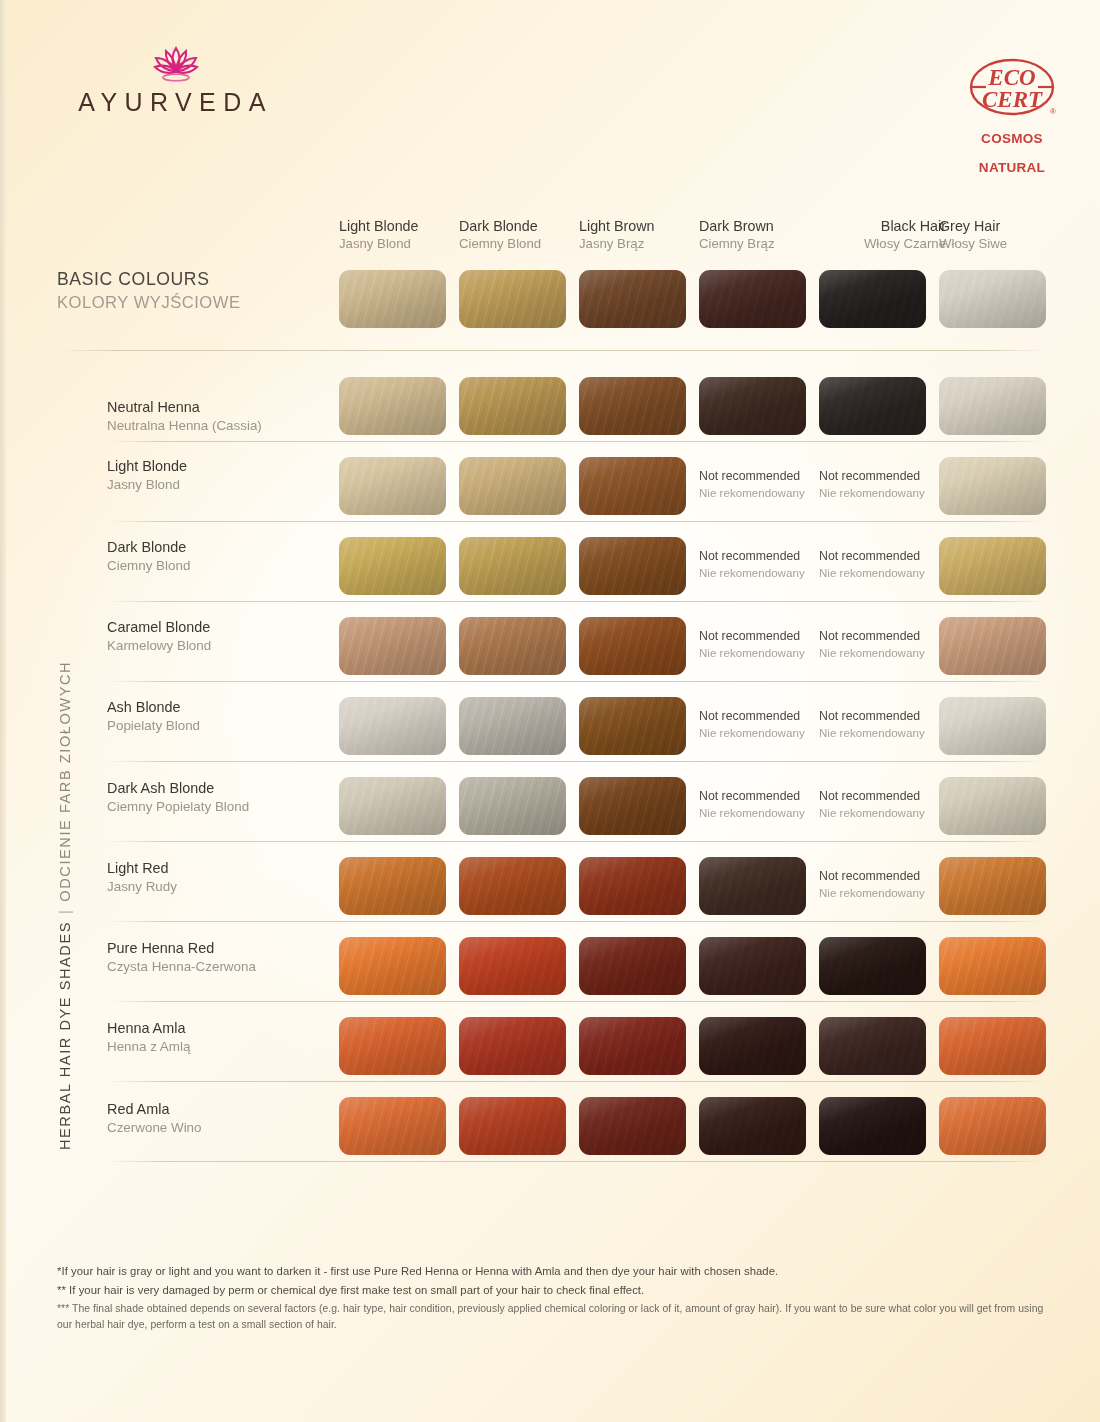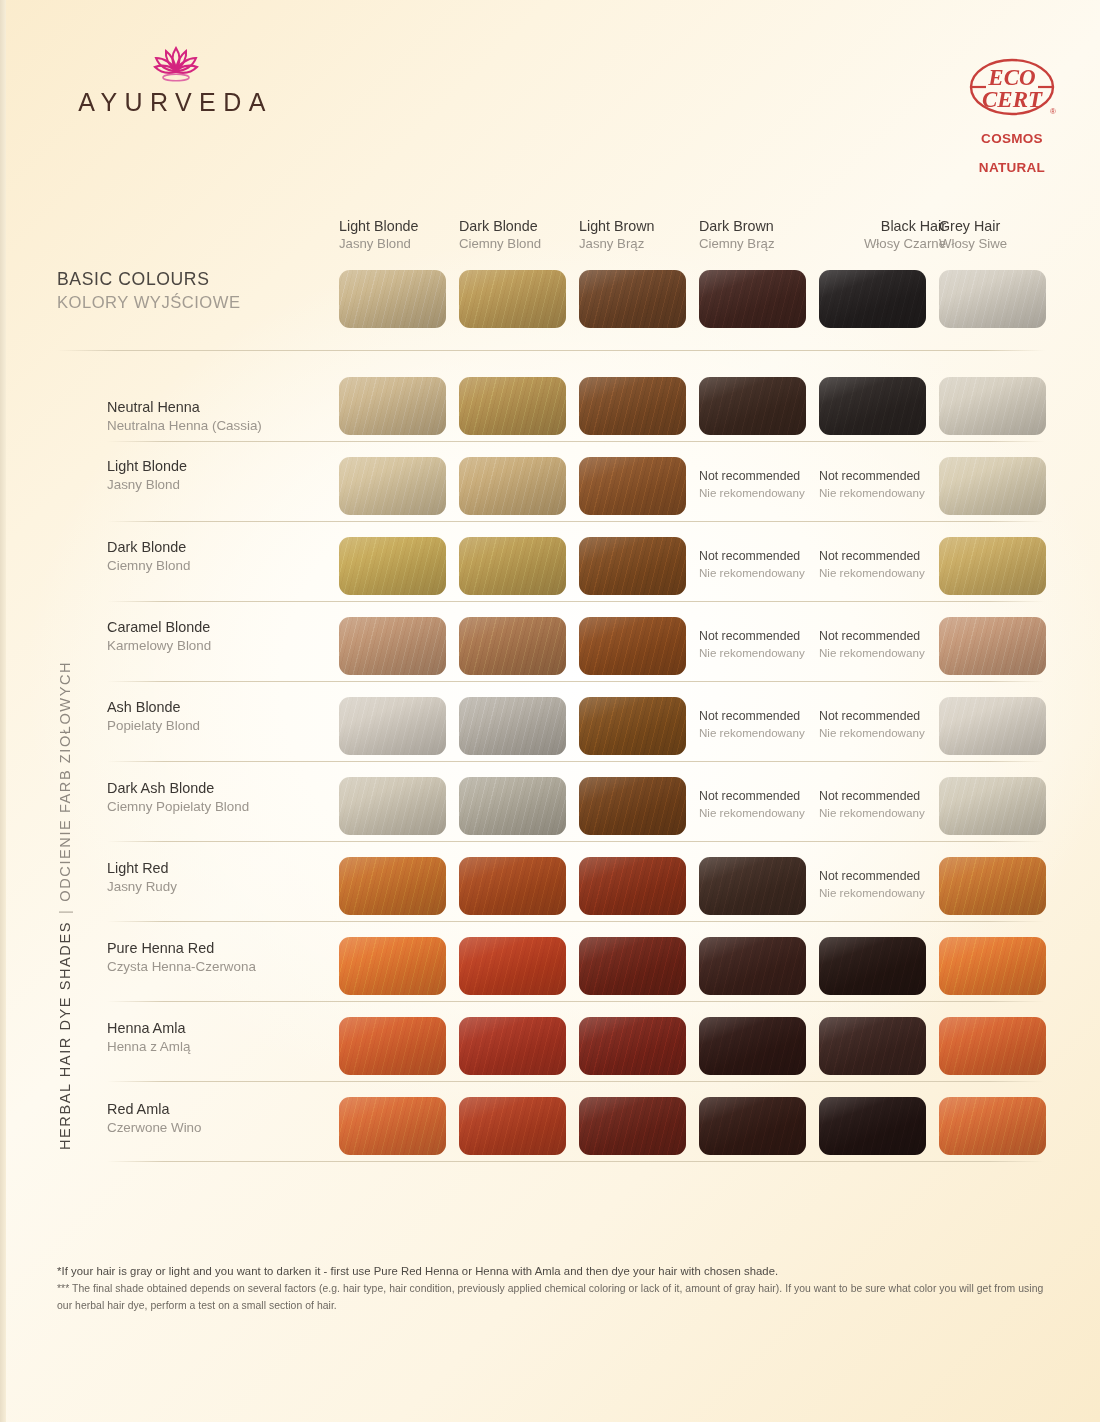--- a/index.html
+++ b/index.html
@@ -508,15 +508,16 @@
       </div>
       <div class="swatch" style="left: 939px; top: 1097px; background: rgb(217, 108, 52);">
         <div class="strands"></div>
         <div class="sheen"></div>
       </div>
       <div class="divider" style="top: 1161px; left: 107px; width: 938px;"></div>
     </div>
 
   <div class="footer">
     <p>*If your hair is gray or light and you want to darken it - first use Pure Red Henna or Henna with Amla and then dye your hair with chosen shade.</p>
+    <p>** If your hair is very damaged by perm or chemical dye first make test on small part of your hair to check final effect.</p>
     <p class="small">*** The final shade obtained depends on several factors (e.g. hair type, hair condition, previously applied chemical coloring or lack of it, amount of gray hair). If you want to be sure what color you will get from using our herbal hair dye, perform a test on a small section of hair.</p>
   </div>
 </div>
 
 </body></html>

